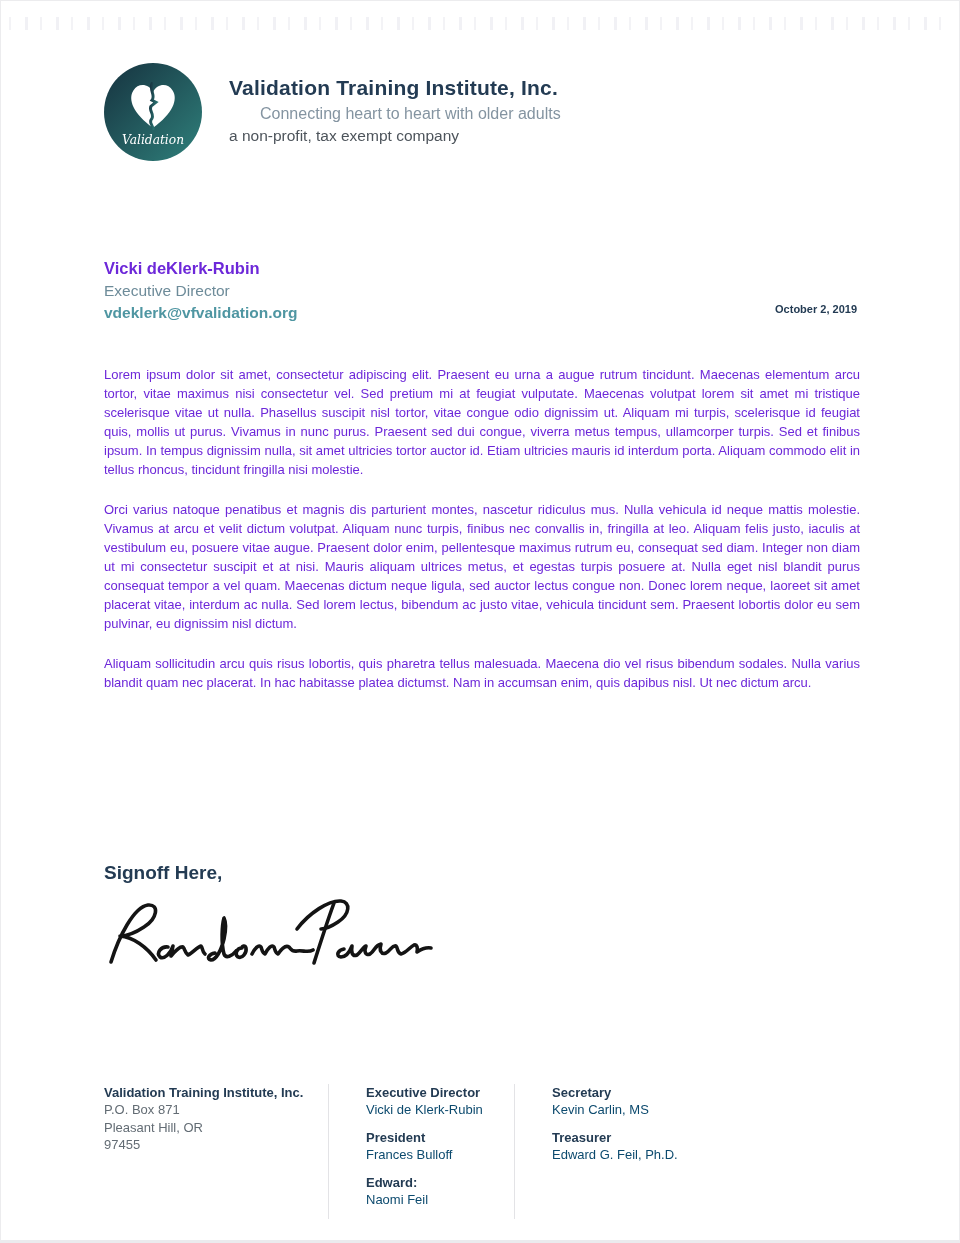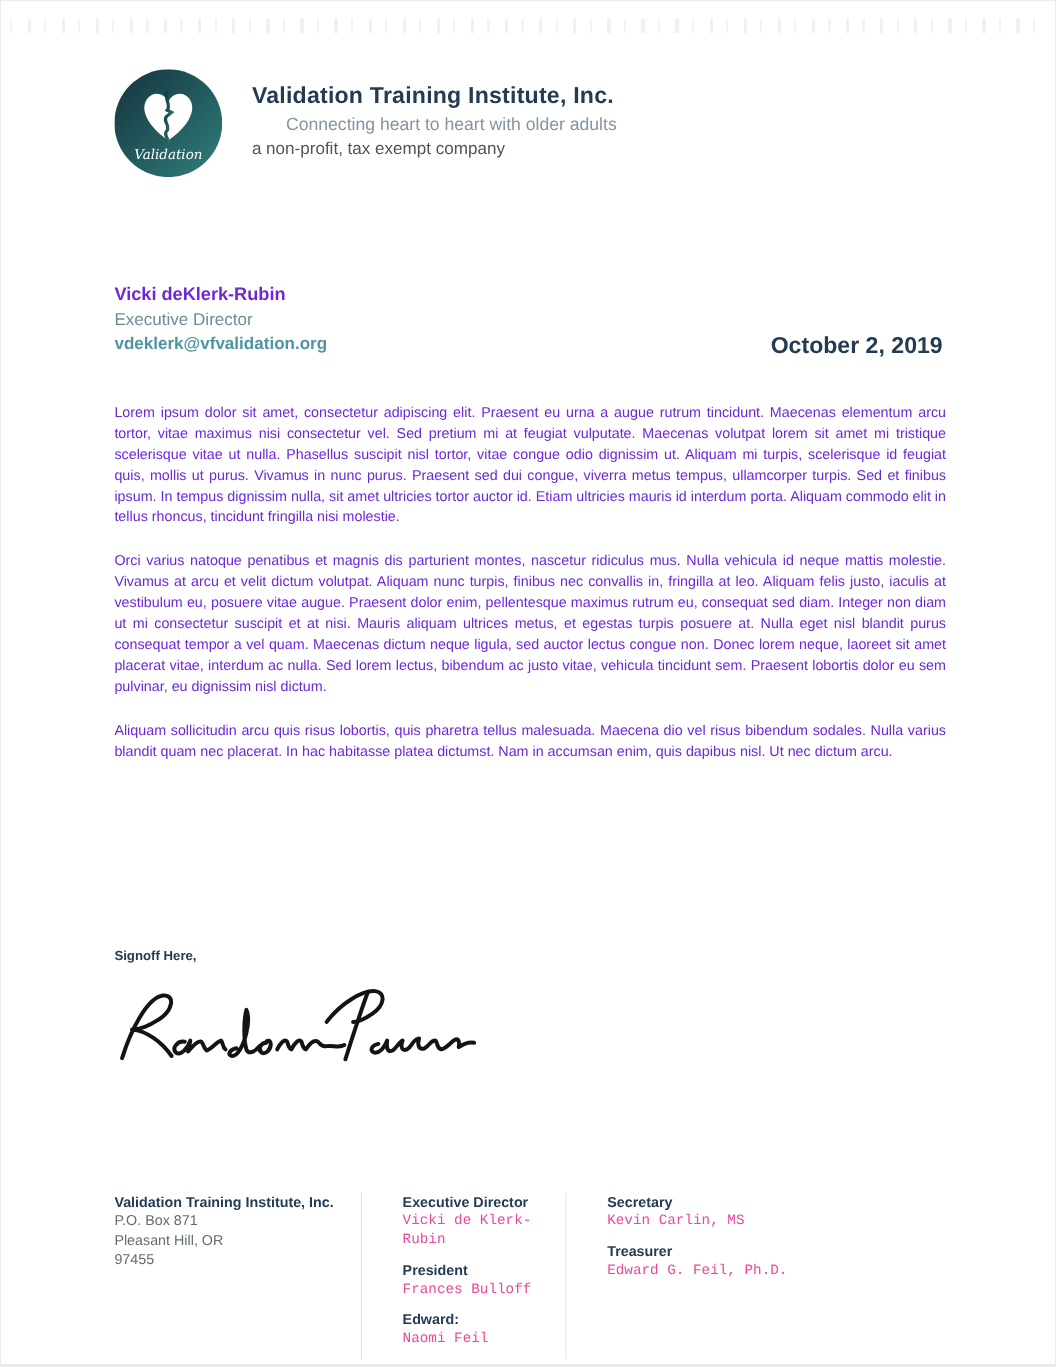--- a/index.html
+++ b/index.html
@@ -19,37 +19,37 @@
   .logo{ width:98px; height:98px; flex:0 0 auto; }
   .head-text{ margin-left:27px; padding-top:13px; }
   .org-title{ font-size:21px; font-weight:bold; color:#233b53; letter-spacing:.2px; }
   .org-tagline{ margin-top:5px; font-size:16px; color:#8494a1;margin-left:31px; }
   .org-sub{ margin-top:4px; font-size:15.5px; color:#4d545b; }
   
   .recipient{ position:absolute; left:103px; top:258px; }
   .r-name{ font-size:16.5px; font-weight:bold; color:#6d28d9; }
   .r-role{ margin-top:4px; font-size:15.5px; color:#6d8b99; }
   .r-email{ margin-top:4px; font-size:15.5px; color:#4f96a2; text-decoration:none; display:inline-block;font-weight:bold; }
-  .date{ position:absolute; right:102px; top:302px; font-size:21px; font-weight:bold; color:#233b53; }
+  .date{ position:absolute; right:102px; top:302px; font-size:11px; font-weight:bold; color:#233b53; }
   
   .body-copy{ position:absolute; left:103px; top:364px; width:756px; }
   .body-copy p{
     font-size:13px; line-height:19px; color:#6d28d9;
     text-align:justify; margin-bottom:21px;
   }
   
-  .signoff{ position:absolute; left:103px; top:861px; font-size:12px; font-weight:bold; color:#233b53; }
+  .signoff{ position:absolute; left:103px; top:861px; font-size:19px; font-weight:bold; color:#233b53; }
   .signature{ position:absolute; left:100px; top:893px; }
   
   .footer{ position:absolute; left:103px; top:1083px; display:flex; font-size:13px; }
   .fcol1{ width:224px; }
   .fcol2{ width:186px; padding-left:37px; border-left:1px solid #e3e3e6; }
   .fcol3{ padding-left:37px; border-left:1px solid #e3e3e6; width:250px; }
   .f-label{ font-weight:bold; color:#233b53; line-height:17px; }
-  .f-val{ color:#ec4899; line-height:17px;font-family:Liberation Mono, monospace; }
+  .f-val{ color:#0c4a6e; line-height:17px; }
   .f-group{ margin-bottom:11px; }
   .f-links{ margin-top:14px; }
   .f-link{ color:#5b9aa6; line-height:18px; text-decoration:none; display:block; }
   .addr{ color:#636c74; line-height:17.5px; }
 </style>
 </head>
 <body>
 
 <div class="page">
 

